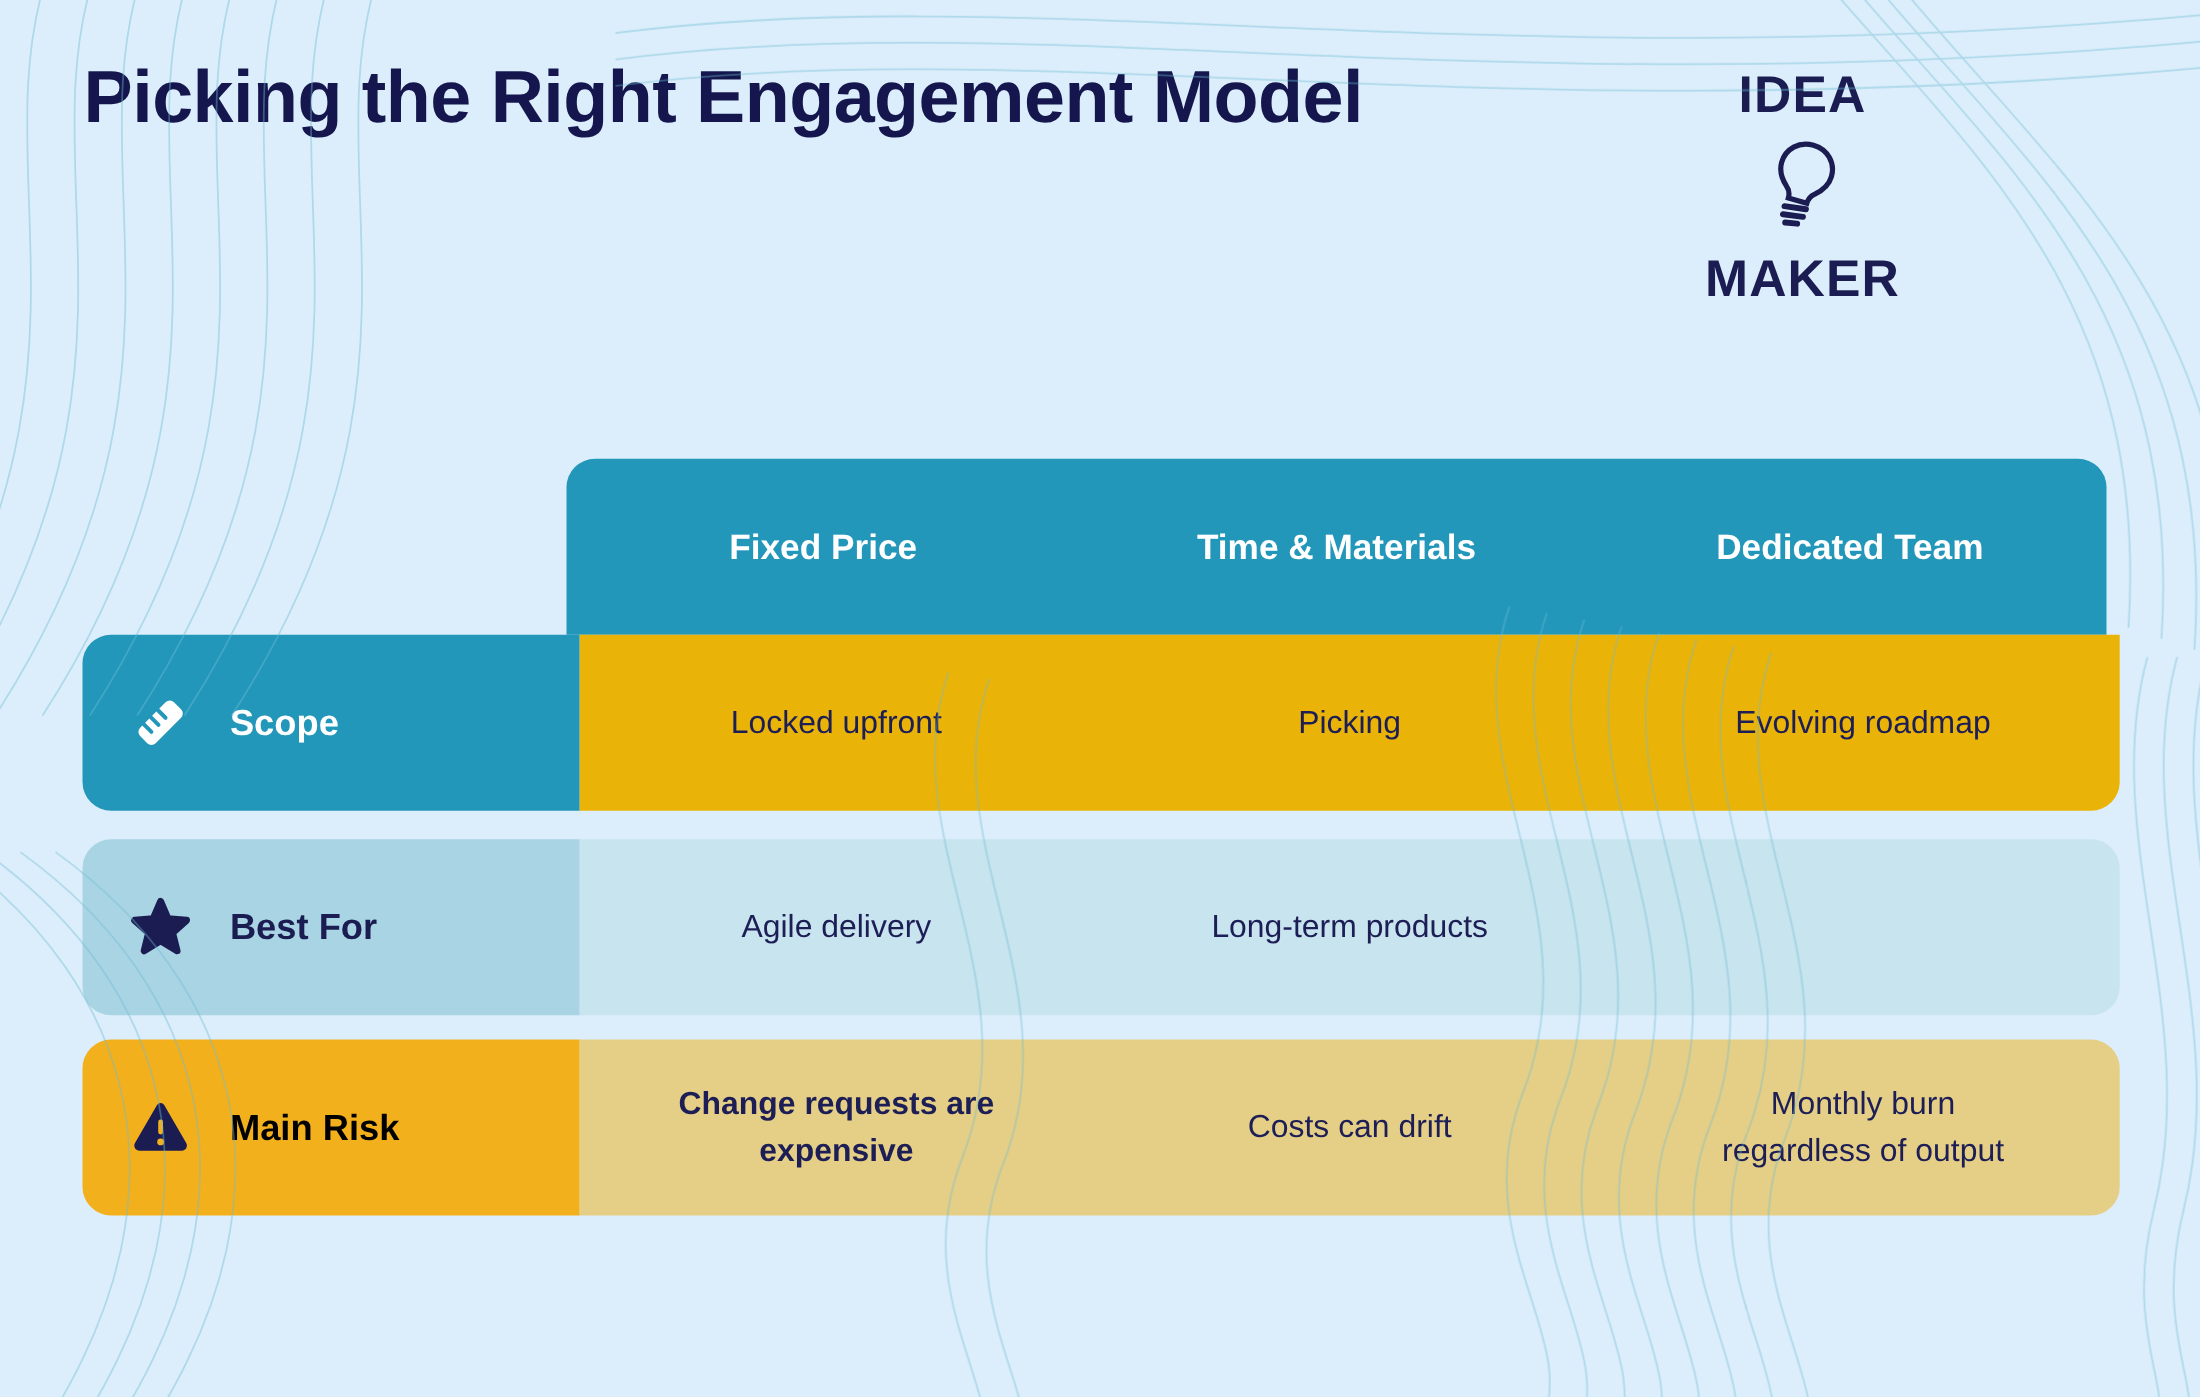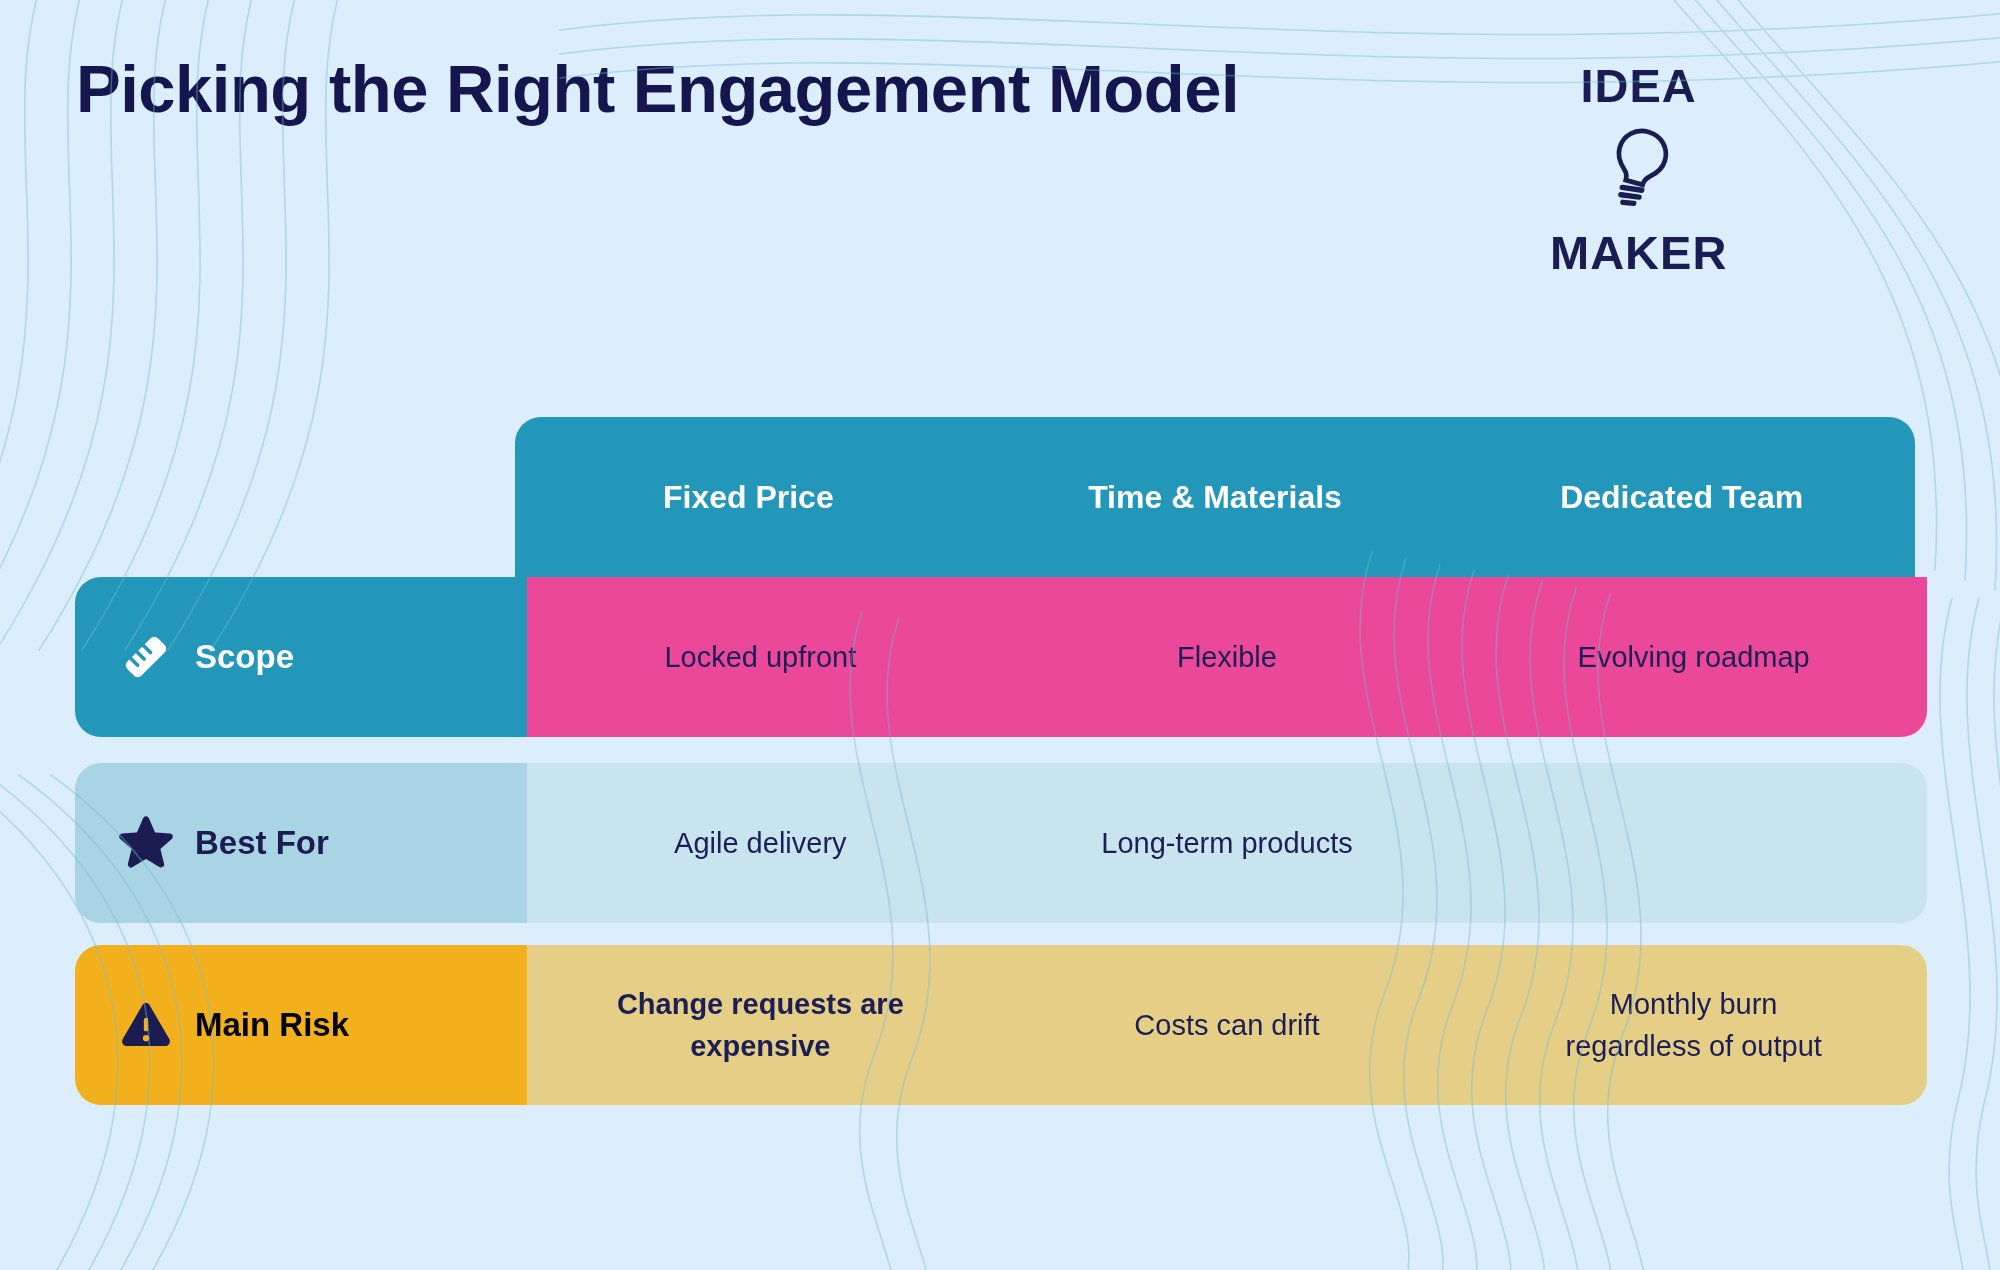--- a/index.html
+++ b/index.html
@@ -33,34 +33,34 @@
     position:absolute;left:515px;top:417px;width:1400px;height:160px;
     background:#2397ba;border-radius:26px 26px 0 0;z-index:2;
     display:grid;grid-template-columns:repeat(3,1fr);
   }
   .th{display:flex;align-items:center;justify-content:center;
       color:#ffffff;font-size:32px;font-weight:700;}
 
   .rlabel{
     position:absolute;left:75px;width:452px;height:160px;z-index:2;
     border-radius:26px 0 0 26px;
-    display:flex;align-items:center;padding-left:42px;box-sizing:border-box;gap:20px;
+    display:flex;align-items:center;padding-left:42px;box-sizing:border-box;gap:34px;
     font-size:33px;font-weight:700;
   }
   .rvalues{
     position:absolute;left:527px;width:1400px;height:160px;z-index:2;
     display:grid;grid-template-columns:repeat(3,1fr);
   }
   .cell{display:flex;align-items:center;justify-content:center;
         color:#1c1e55;font-size:29px;font-weight:400;text-align:center;line-height:1.45;}
   .cell span{display:inline-block;}
 
   
   .row-scope-label   {top:577px;background:#2397ba;color:#ffffff;}
-  .row-scope-values  {top:577px;background:#ec4899;border-radius:0 0 26px 0;}
+  .row-scope-values  {top:577px;background:#eab308;border-radius:0 0 26px 0;}
   .row-best-label    {top:763px;background:#a9d4e4;color:#1b1d52;}
   .row-best-values   {top:763px;background:#c8e4ee;border-radius:0 26px 26px 0;}
   .row-risk-label    {top:945px;background:#f3b01d;color:#000000;}
   .row-risk-values   {top:945px;background:#e5cf86;border-radius:0 26px 26px 0;}
 
   .icon-box{width:58px;height:58px;flex:0 0 auto;display:flex;align-items:center;justify-content:center;}
 
   
   .w-240{max-width:240px;}
   .w-340{max-width:340px;font-weight:bold;}
@@ -148,21 +148,21 @@
         </g>
       </svg>
     </span>
     <span>Scope</span>
   </div>
   <div class="rvalues row-scope-values">
     <div class="cell">
         <span>Locked upfront</span>
       </div>
     <div class="cell">
-        <span>Flexible</span>
+        <span>Picking</span>
       </div>
     <div class="cell">
         <span>Evolving roadmap</span>
       </div>
   </div>
 
   <div class="rlabel row-best-label">
     <span class="icon-box">
       <svg viewBox="0 0 64 64" width="58" height="58">
         <polygon points="32,6 39.5,23.5 58,25 44,37.5 48.5,55.5 32,45.5 15.5,55.5 20,37.5 6,25 24.5,23.5" fill="#1b1d52" stroke="#1b1d52" stroke-width="7" stroke-linejoin="round"></polygon>

